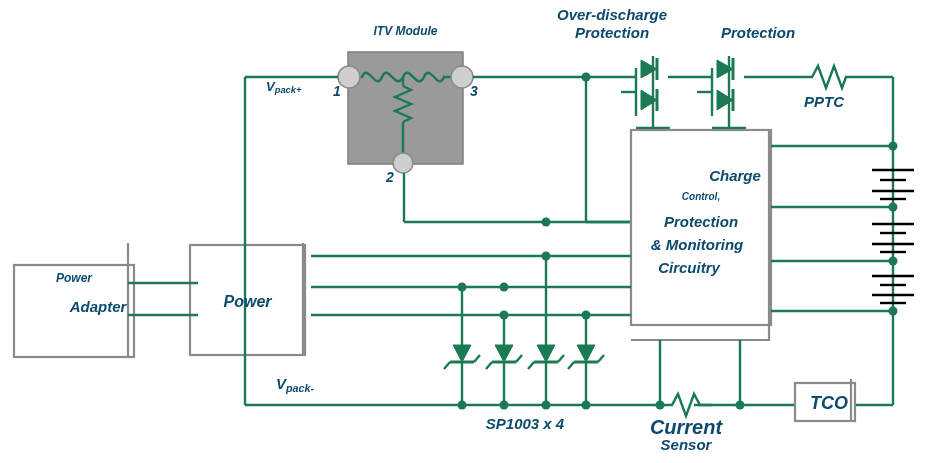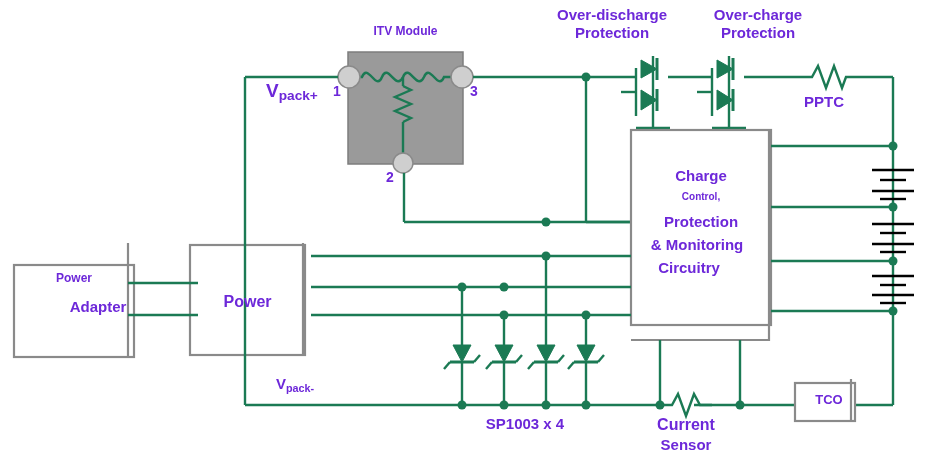--- a/index.html
+++ b/index.html
@@ -1,18 +1,18 @@
 <!DOCTYPE html>
 <html><head>
 <meta charset="utf-8">
 <style>
   html,body{margin:0;padding:0;background:#ffffff;}
   body{font-family:"Liberation Sans", sans-serif;}
   #canvas{position:relative;width:929px;height:463px;overflow:hidden;background:#fff;}
-  .lbl{position:absolute;color:#6d28d9;font-weight:bold;line-height:1.12;}
+  .lbl{position:absolute;color:#0c4a6e;font-weight:bold;line-height:1.12;font-style:italic;}
   .lbl.center{text-align:center;}
   svg{position:absolute;left:0;top:0;}
   .sub{font-size:0.72em;vertical-align:-0.25em;font-weight:bold;}
 </style>
 </head>
 <body>
 
 <div id="canvas">
 
   <svg width="929" height="463" viewBox="0 0 929 463">
@@ -219,40 +219,39 @@
   </svg>
 
   <div class="lbl center" style="left:348px;top:25px;width:115px;font-size:12px;">ITV Module</div>
   <div class="lbl" style="left:333px;top:84px;font-size:14px;">1</div>
   <div class="lbl" style="left:386px;top:170px;font-size:14px;">2</div>
   <div class="lbl" style="left:470px;top:84px;font-size:14px;">3</div>
 
   <div class="lbl center" style="left:532px;top:7px;width:160px;font-size:15px;">Over-discharge</div>
   <div class="lbl center" style="left:532px;top:25px;width:160px;font-size:15px;">Protection</div>
 
-  <div class="lbl center" style="left:688px;top:7px;width:140px;font-size:15px;">Over-charge</div>
   <div class="lbl center" style="left:688px;top:25px;width:140px;font-size:15px;">Protection</div>
 
   <div class="lbl" style="left:804px;top:94px;font-size:15px;">PPTC</div>
 
-  <div class="lbl" style="left:266px;top:80px;font-size:19px;"><span>V</span><span class="sub">pack+</span></div>
+  <div class="lbl" style="left:266px;top:80px;font-size:13px;"><span>V</span><span class="sub">pack+</span></div>
 
   <div class="lbl" style="left:276px;top:376px;font-size:15px;text-align:center;"><span>V</span><span class="sub">pack-</span></div>
 
   <div class="lbl center" style="left:14px;top:272px;width:120px;font-size:12px;">Power</div>
   <div class="lbl center" style="left:14px;top:299px;width:120px;font-size:15px;margin-left:24px;">Adapter</div>
 
   <div class="lbl center" style="left:190px;top:293px;width:115px;font-size:16px;">Power</div>
 
-  <div class="lbl center" style="left:631px;top:168px;width:140px;font-size:15px;">Charge</div>
+  <div class="lbl center" style="left:631px;top:168px;width:140px;font-size:15px;padding-left:34px;">Charge</div>
   <div class="lbl center" style="left:631px;top:191px;width:140px;font-size:10px;">Control,</div>
   <div class="lbl center" style="left:631px;top:214px;width:140px;font-size:15px;">Protection</div>
   <div class="lbl center" style="left:631px;top:237px;width:132px;font-size:15px;">&amp; Monitoring</div>
   <div class="lbl center" style="left:631px;top:260px;width:116px;font-size:15px;">Circuitry</div>
 
   <div class="lbl center" style="left:450px;top:416px;width:150px;font-size:15px;">SP1003 x 4</div>
 
-  <div class="lbl center" style="left:626px;top:416px;width:120px;font-size:16px;">Current</div>
+  <div class="lbl center" style="left:626px;top:416px;width:120px;font-size:20px;">Current</div>
   <div class="lbl center" style="left:626px;top:437px;width:120px;font-size:15px;">Sensor</div>
 
-  <div class="lbl center" style="left:795px;top:393px;width:68px;font-size:13px;">TCO</div>
+  <div class="lbl center" style="left:795px;top:393px;width:68px;font-size:18px;">TCO</div>
 
 </div>
 
 </body></html>

